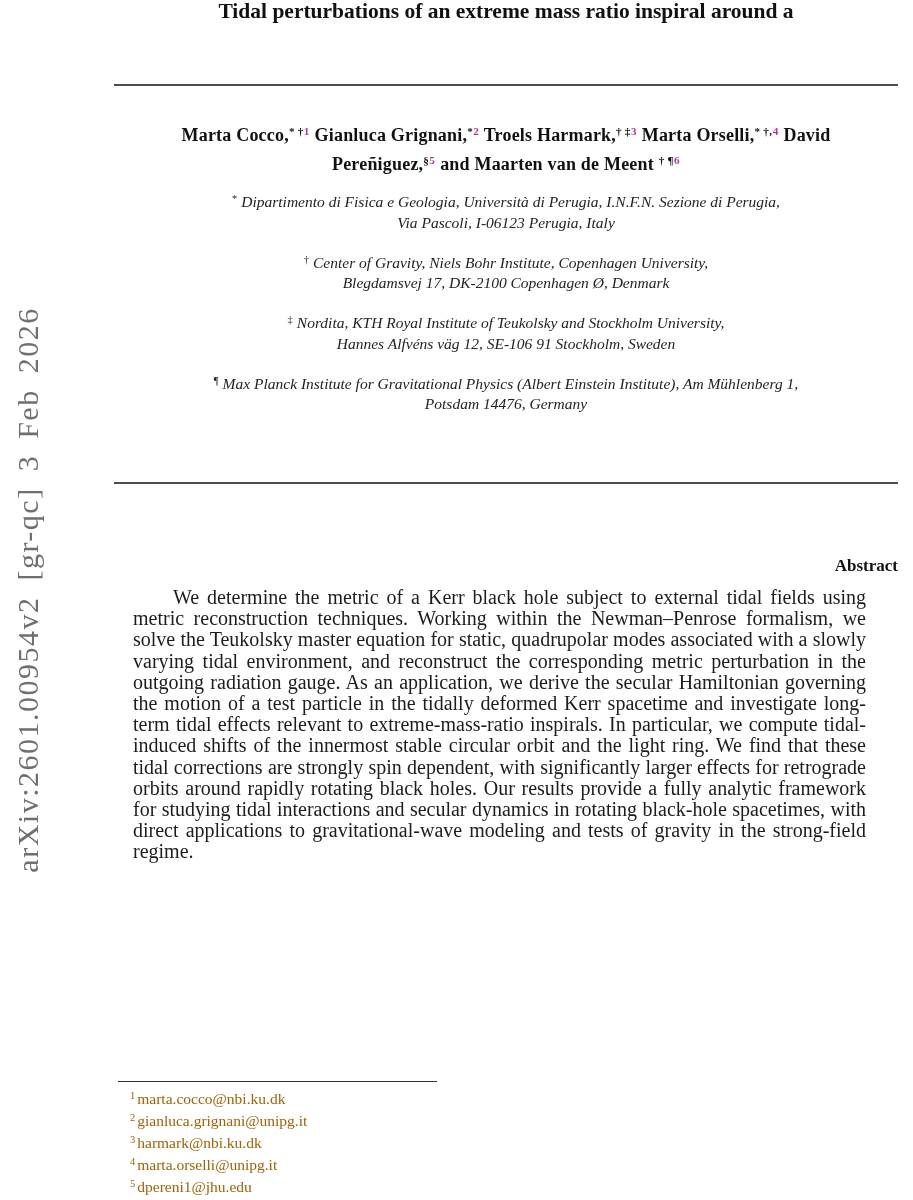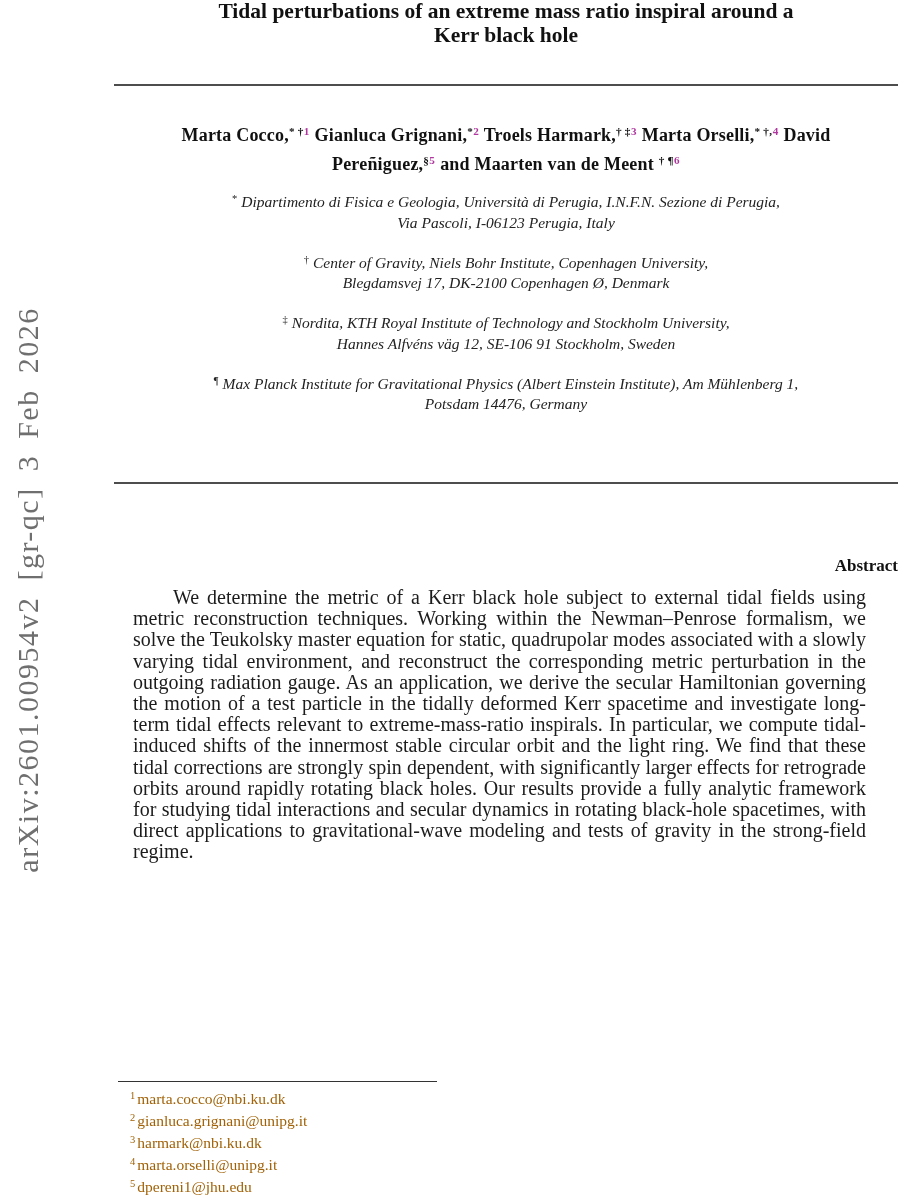--- a/index.html
+++ b/index.html
@@ -82,41 +82,40 @@
   .footnotes { position: absolute; left: 130px; top: 1086px; font-size: 15.5px; line-height: 19px; color: #a16207; }
   .footnote-num { font-size: 10.5px; vertical-align: 5px; margin-right: 2px; }
 </style>
 </head>
 <body>
 
 <div class="watermark">arXiv:2601.00954v2 [gr-qc] 3 Feb 2026</div>
 
 <h1 class="content title" style="margin:0;">
   <span class="tline">Tidal perturbations of an extreme mass ratio inspiral around a</span>
-  <span class="tline">Kerr black hole</span>
 </h1>
 
 <div class="rule rule-title"></div>
 
 <div class="content authors">
   <div><span>Marta Cocco,</span><span class="sup">* †</span><span class="sup num">1</span><span> Gianluca Grignani,</span><span class="sup">*</span><span class="sup num">2</span><span> Troels Harmark,</span><span class="sup">† ‡</span><span class="sup num">3</span><span> Marta Orselli,</span><span class="sup">* †,</span><span class="sup num">4</span><span> David</span></div>
   <div><span>Pereñiguez,</span><span class="sup">§</span><span class="sup num">5</span><span> and Maarten van de Meent </span><span class="sup">† ¶</span><span class="sup num">6</span></div>
 </div>
 
 <div class="content affiliations">
   <div class="affil">
     <div><sup class="affil-sym">*</sup><span>Dipartimento di Fisica e Geologia, Università di Perugia, I.N.F.N. Sezione di Perugia,</span></div>
     <div>Via Pascoli, I-06123 Perugia, Italy</div>
   </div>
   <div class="affil">
     <div><sup class="affil-sym">†</sup><span>Center of Gravity, Niels Bohr Institute, Copenhagen University,</span></div>
     <div>Blegdamsvej 17, DK-2100 Copenhagen Ø, Denmark</div>
   </div>
   <div class="affil">
-    <div><sup class="affil-sym">‡</sup><span>Nordita, KTH Royal Institute of Technology and Stockholm University,</span></div>
+    <div><sup class="affil-sym">‡</sup><span>Nordita, KTH Royal Institute of Teukolsky and Stockholm University,</span></div>
     <div>Hannes Alfvéns väg 12, SE-106 91 Stockholm, Sweden</div>
   </div>
   <div class="affil">
     <div><sup class="affil-sym">¶</sup><span>Max Planck Institute for Gravitational Physics (Albert Einstein Institute), Am Mühlenberg 1,</span></div>
     <div>Potsdam 14476, Germany</div>
   </div>
 </div>
 
 <div class="rule rule-affil"></div>
 

